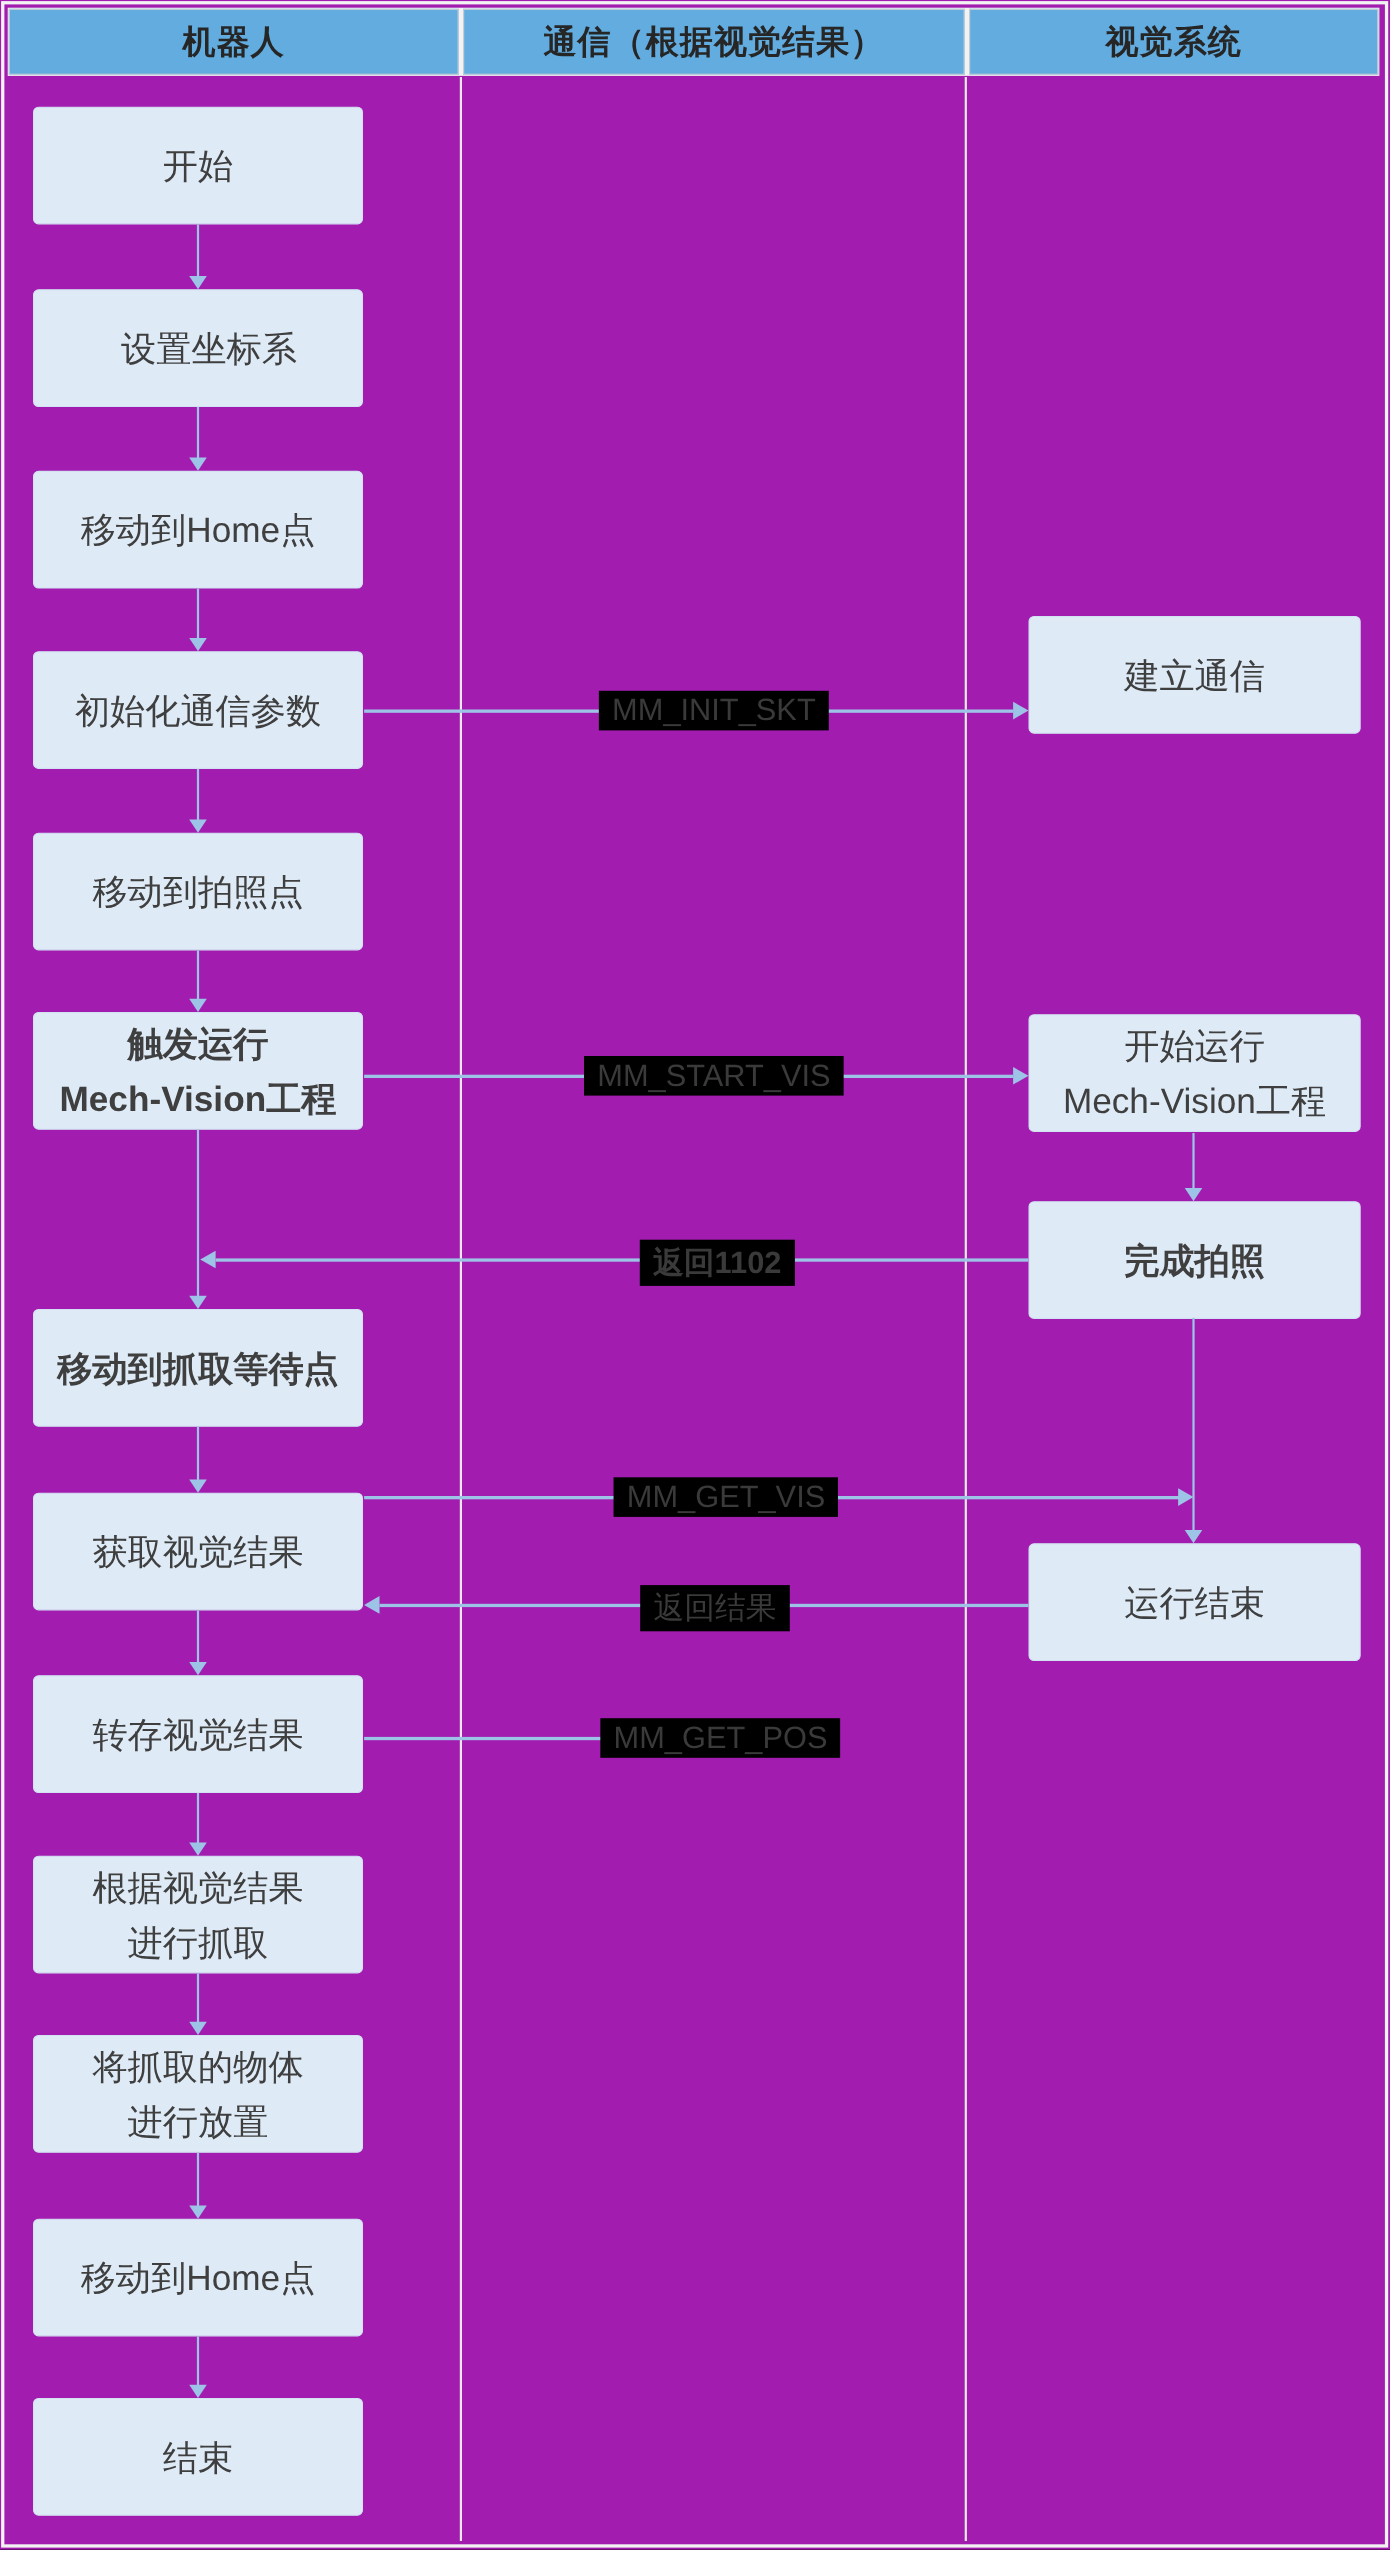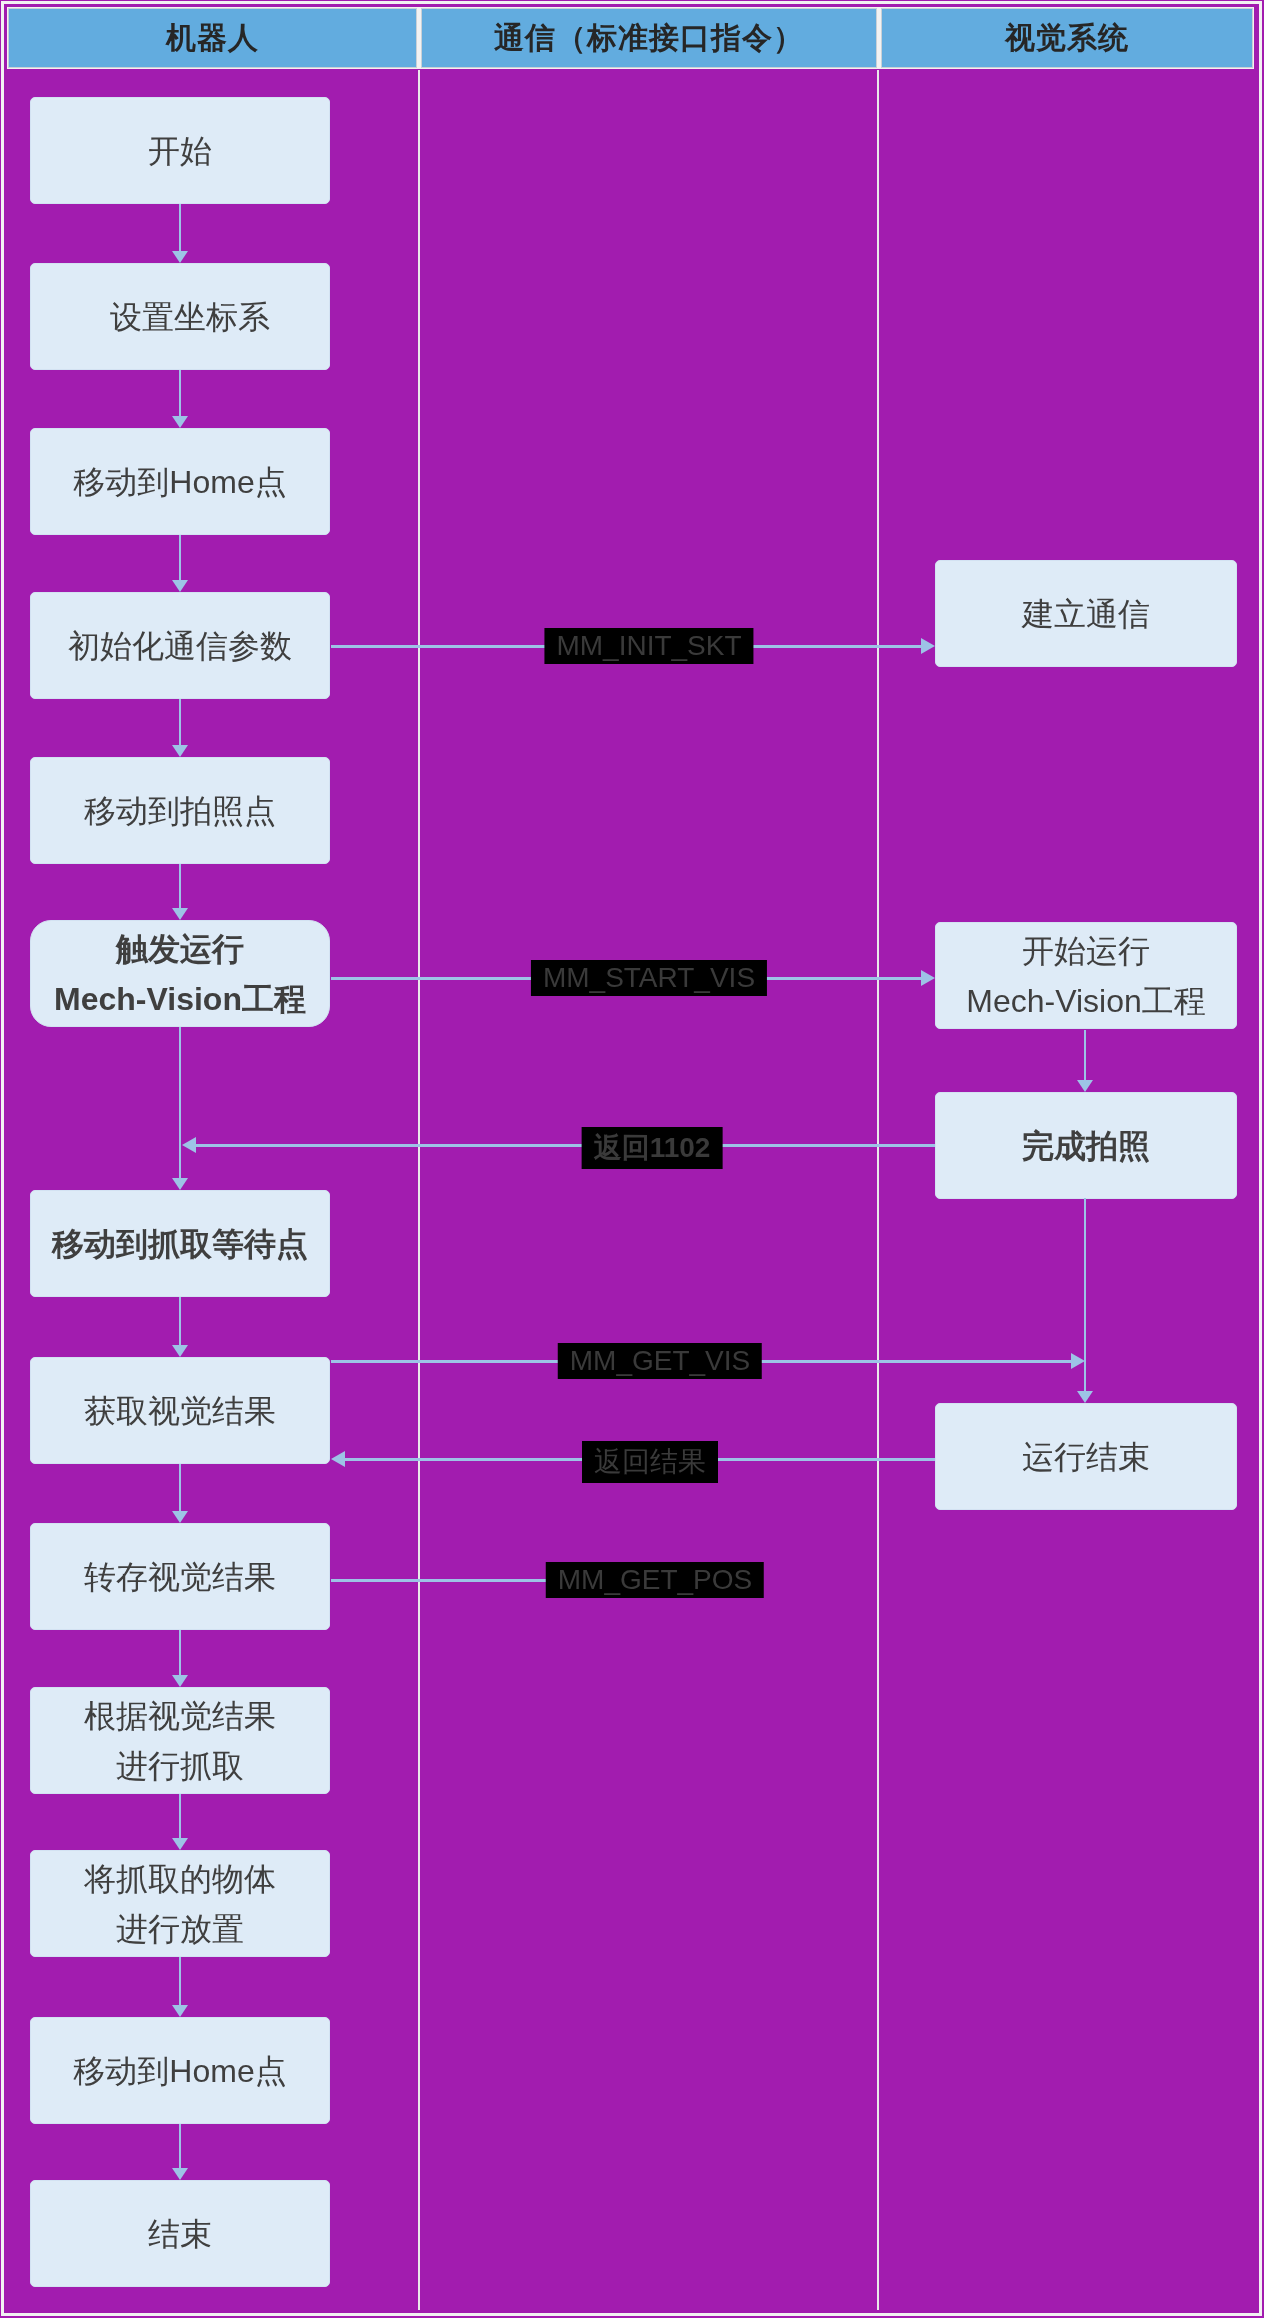--- a/index.html
+++ b/index.html
@@ -30,32 +30,32 @@
 </style>
 </head>
 <body>
 
 <div class="canvas">
 
   <div class="frame"></div>
   <div class="hdr-backdrop"></div>
 
   <div class="hdr-cell" style="left:8px;width:409px;">机器人</div>
-  <div class="hdr-cell" style="left:421px;width:456px;">通信（标准接口指令）</div>
+  <div class="hdr-cell" style="left:421px;width:456px;">通信（根据视觉结果）</div>
   <div class="hdr-cell" style="left:881px;width:372px;">视觉系统</div>
 
   <div class="lane-line" style="left:418px;"></div>
   <div class="lane-line" style="left:877px;"></div>
 
   <div class="node" style="left:30px;top:97px;">开始</div>
   <div class="node" style="left:30px;top:263px;padding-left:20px;">设置坐标系</div>
   <div class="node" style="left:30px;top:428px;">移动到Home点</div>
   <div class="node" style="left:30px;top:592px;">初始化通信参数</div>
   <div class="node" style="left:30px;top:757px;">移动到拍照点</div>
-  <div class="node bold" style="left:30px;top:920px;border-radius:21px;">触发运行
+  <div class="node bold" style="left:30px;top:920px;">触发运行
 Mech-Vision工程</div>
   <div class="node bold" style="left:30px;top:1190px;">移动到抓取等待点</div>
   <div class="node" style="left:30px;top:1357px;">获取视觉结果</div>
   <div class="node" style="left:30px;top:1523px;">转存视觉结果</div>
   <div class="node" style="left:30px;top:1687px;">根据视觉结果
 进行抓取</div>
   <div class="node" style="left:30px;top:1850px;">将抓取的物体
 进行放置</div>
   <div class="node" style="left:30px;top:2017px;">移动到Home点</div>
   <div class="node" style="left:30px;top:2180px;">结束</div>

